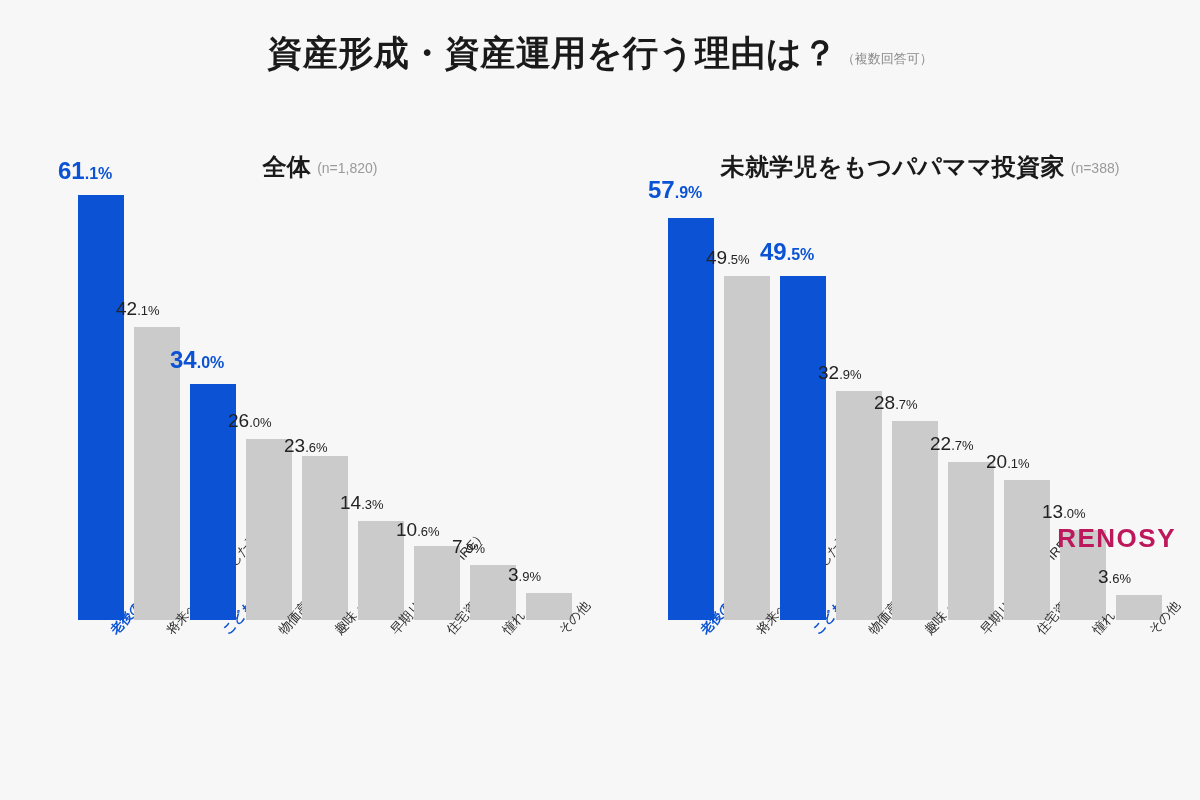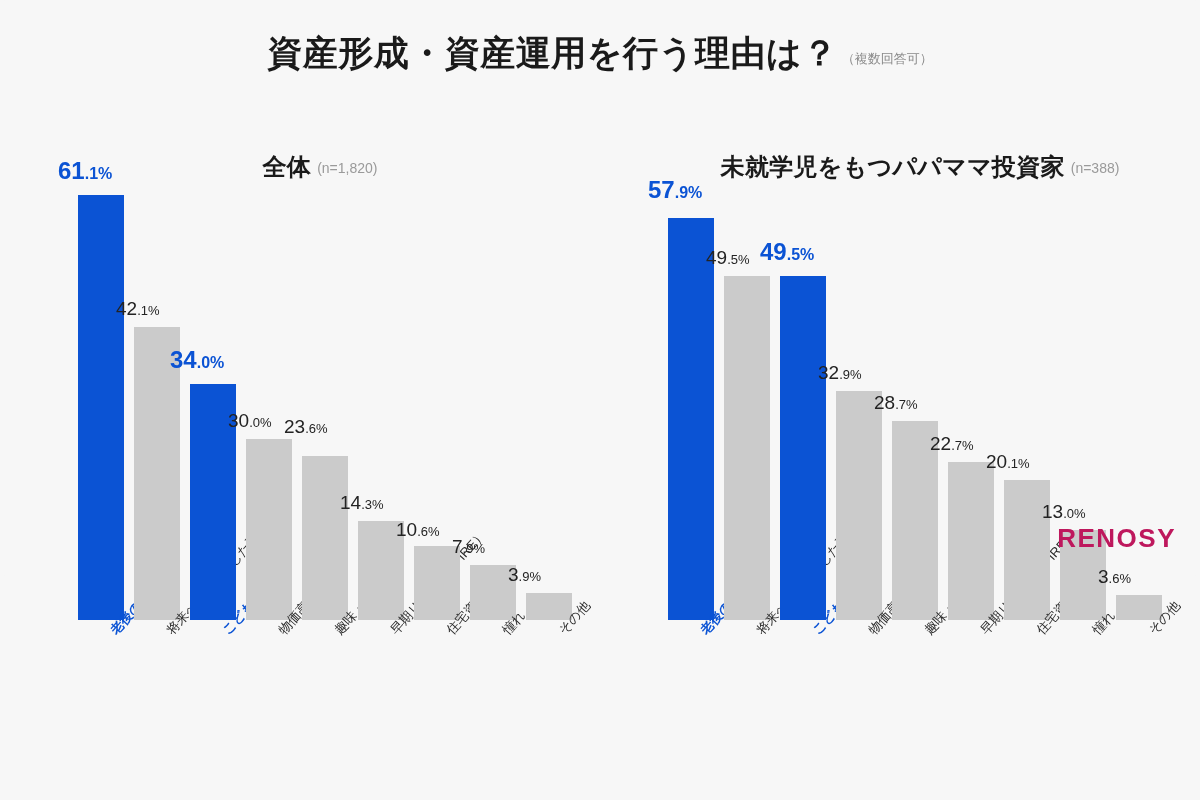--- a/index.html
+++ b/index.html
@@ -149,26 +149,26 @@
           <div class="vlabel" style="bottom: 301.595px;"><span class="int">42</span><span class="dec">.1%</span></div>
           <div class="clabel">将来への漠然とした不安</div>
         </div>
         <div class="bar-wrap" style="left: 190px;">
           <div class="bar hl" style="height: 236.3px;"></div>
           <div class="vlabel hl" style="bottom: 248.3px;"><span class="int">34</span><span class="dec">.0%</span></div>
           <div class="clabel hl">こどものため</div>
         </div>
         <div class="bar-wrap" style="left: 246px;">
           <div class="bar" style="height: 180.7px;"></div>
-          <div class="vlabel" style="bottom: 189.7px;"><span class="int">30</span><span class="dec">.0%</span></div>
+          <div class="vlabel" style="bottom: 189.7px;"><span class="int">26</span><span class="dec">.0%</span></div>
           <div class="clabel">物価高への備え</div>
         </div>
         <div class="bar-wrap" style="left: 302px;">
           <div class="bar" style="height: 164.02px;"></div>
-          <div class="vlabel" style="bottom: 184px;"><span class="int">23</span><span class="dec">.6%</span></div>
+          <div class="vlabel" style="bottom: 165px;"><span class="int">23</span><span class="dec">.6%</span></div>
           <div class="clabel">趣味・旅行</div>
         </div>
         <div class="bar-wrap" style="left: 358px;">
           <div class="bar" style="height: 99.385px;"></div>
           <div class="vlabel" style="bottom: 108.385px;"><span class="int">14</span><span class="dec">.3%</span></div>
           <div class="clabel">早期リタイア（FIRE）</div>
         </div>
         <div class="bar-wrap" style="left: 414px;">
           <div class="bar" style="height: 73.67px;"></div>
           <div class="vlabel" style="bottom: 81px;"><span class="int">10</span><span class="dec">.6%</span></div>

